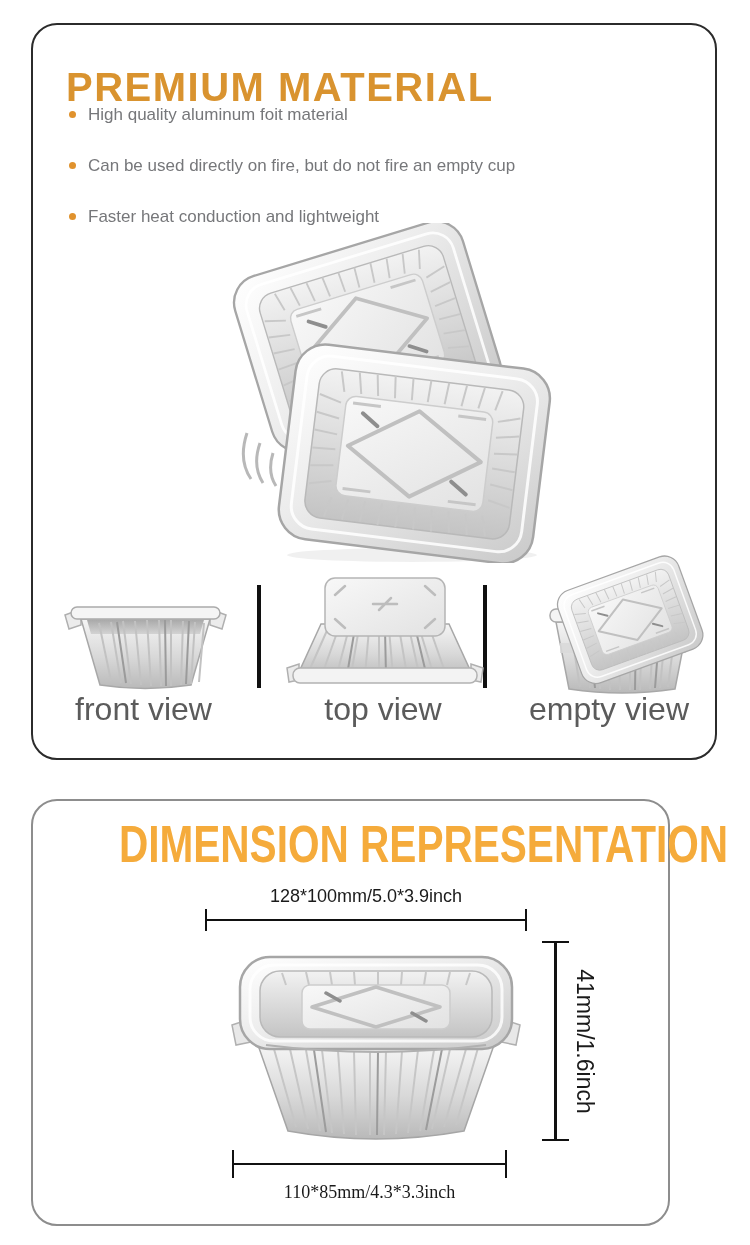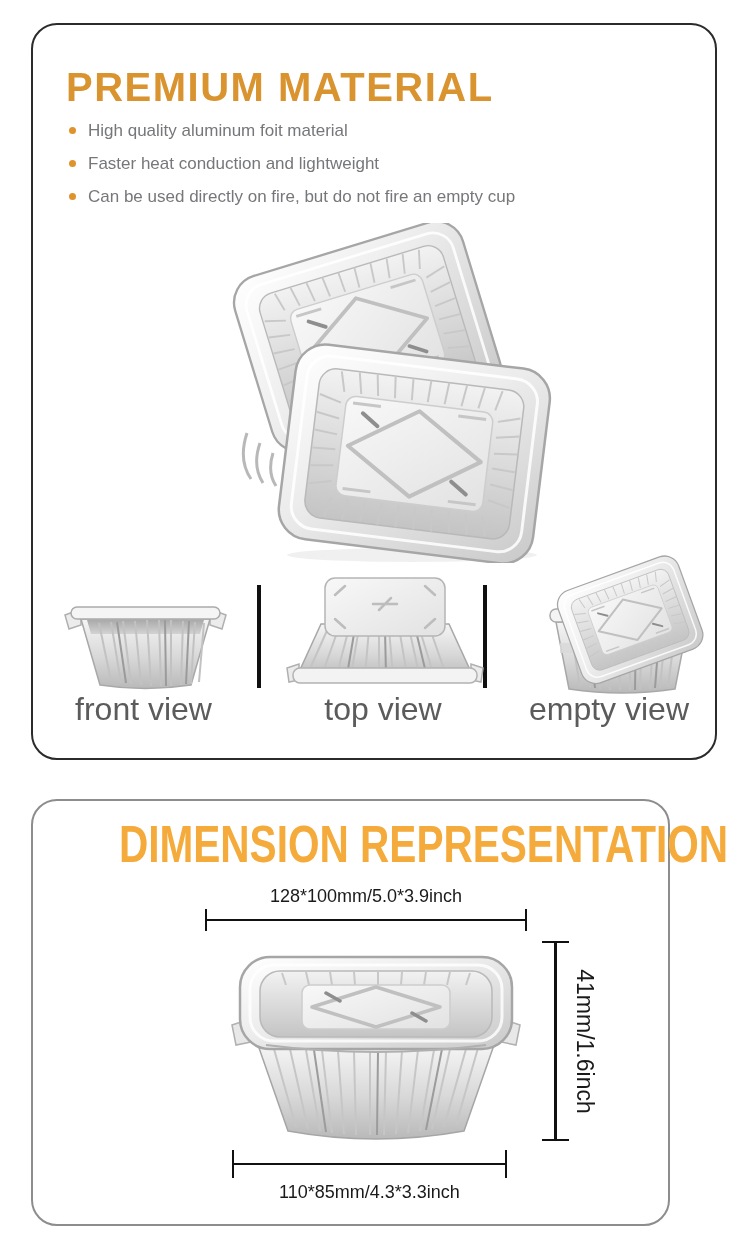--- a/index.html
+++ b/index.html
@@ -9,22 +9,22 @@
     font-family:"Liberation Sans", sans-serif; overflow:hidden;
   }
   .card { position:absolute; background:#ffffff; }
   .card1 { left:31px; top:23px; width:686px; height:737px; border:2px solid #2b2b2b; border-radius:26px; }
   .card2 { left:31px; top:799px; width:639px; height:427px; border:2px solid #8d8d8d; border-radius:26px; }
 
   .title1 {
     position:absolute; left:33px; top:40px; margin:0;
     font-size:40px; font-weight:700; letter-spacing:1.5px; color:#D9932F; line-height:1.1;
   }
-  .bullets { position:absolute; left:36px; top:96px; margin:0; padding:0; list-style:none;
-    display:flex; flex-direction:column; gap:14px; }
+  .bullets { position:absolute; left:36px; top:80px; margin:0; padding:0; list-style:none;
+    display:flex; flex-direction:column; gap:32px; }
   .bullet { display:flex; align-items:flex-start; gap:12px; font-size:17px; line-height:19px; color:#76777A; }
   .dot { flex:none; width:7px; height:7px; border-radius:50%; background:#E0922D; margin-top:6px; }
 
   .main-photo { position:absolute; left:194px; top:198px; width:340px; height:340px; }
   .main-photo svg, .view-img svg, .tray-photo svg { display:block; width:100%; height:100%; }
 
   .divider { position:absolute; top:560px; width:4px; height:103px; background:#101010; }
   .d1 { left:224px; } .d2 { left:450px; }
   .view-img { position:absolute; }
   .vi-front { left:30px;  top:568px; width:165px; height:100px; }
@@ -45,21 +45,21 @@
   .hline::before { content:""; position:absolute; left:0; right:0; top:50%; margin-top:-1.25px; height:2.5px; background:#111; }
   .tray-photo { position:absolute; left:197px; top:146px; width:292px; height:205px; }
   .vline { position:absolute; left:509px; top:140px; width:27px; height:200px;
     border-top:2.5px solid #111; border-bottom:2.5px solid #111; }
   .vline::before { content:""; position:absolute; left:50%; margin-left:-1.25px; top:0; bottom:0; width:2.5px; background:#111; }
   .dim-right { position:absolute; left:534px; top:140px; width:34px; height:200px;
     display:flex; align-items:center; justify-content:center; }
   .rot { transform:rotate(90deg); white-space:nowrap; font-size:23px; color:#1a1a1a; font-weight:500; }
   .dim-bottom { position:absolute; left:199px; top:349px; width:275px; }
   .hline-b { height:28px; }
-  .dim-bottom .dim-text { margin-top:2px; }
+  .dim-bottom .dim-text { margin-top:2px;font-family:Liberation Serif, serif; }
 </style>
 </head>
 <body>
 
 <div class="page">
 
   
   <svg width="0" height="0" aria-hidden="true">
     <defs>
       <linearGradient id="gSilver" x1="0" y1="0" x2="1" y2="1">
@@ -102,25 +102,25 @@
   <section class="card card1">
     <h1 class="title1">PREMIUM MATERIAL</h1>
 
     <ul class="bullets">
       <li class="bullet">
         <span class="dot"></span>
         <span>High quality aluminum foit material</span>
       </li>
       <li class="bullet">
         <span class="dot"></span>
-        <span>Faster heat conduction and lightweight</span>
+        <span>Can be used directly on fire, but do not fire an empty cup</span>
       </li>
       <li class="bullet">
         <span class="dot"></span>
-        <span>Can be used directly on fire, but do not fire an empty cup</span>
+        <span>Faster heat conduction and lightweight</span>
       </li>
     </ul>
 
     <div class="main-photo">
       <svg viewBox="0 0 340 340">
         <ellipse cx="185" cy="332" rx="125" ry="7" fill="#000000" opacity="0.06"></ellipse>
         <path d="M20 210 q-9 27 4 46 M33 220 q-8 23 3 40 M46 230 q-6 19 3 33" stroke="#b8b8b8" stroke-width="3" fill="none"></path>
         <g transform="rotate(-17 150 120) translate(22 18) scale(0.93)">
           <use href="#trayTop"></use>
         </g>

